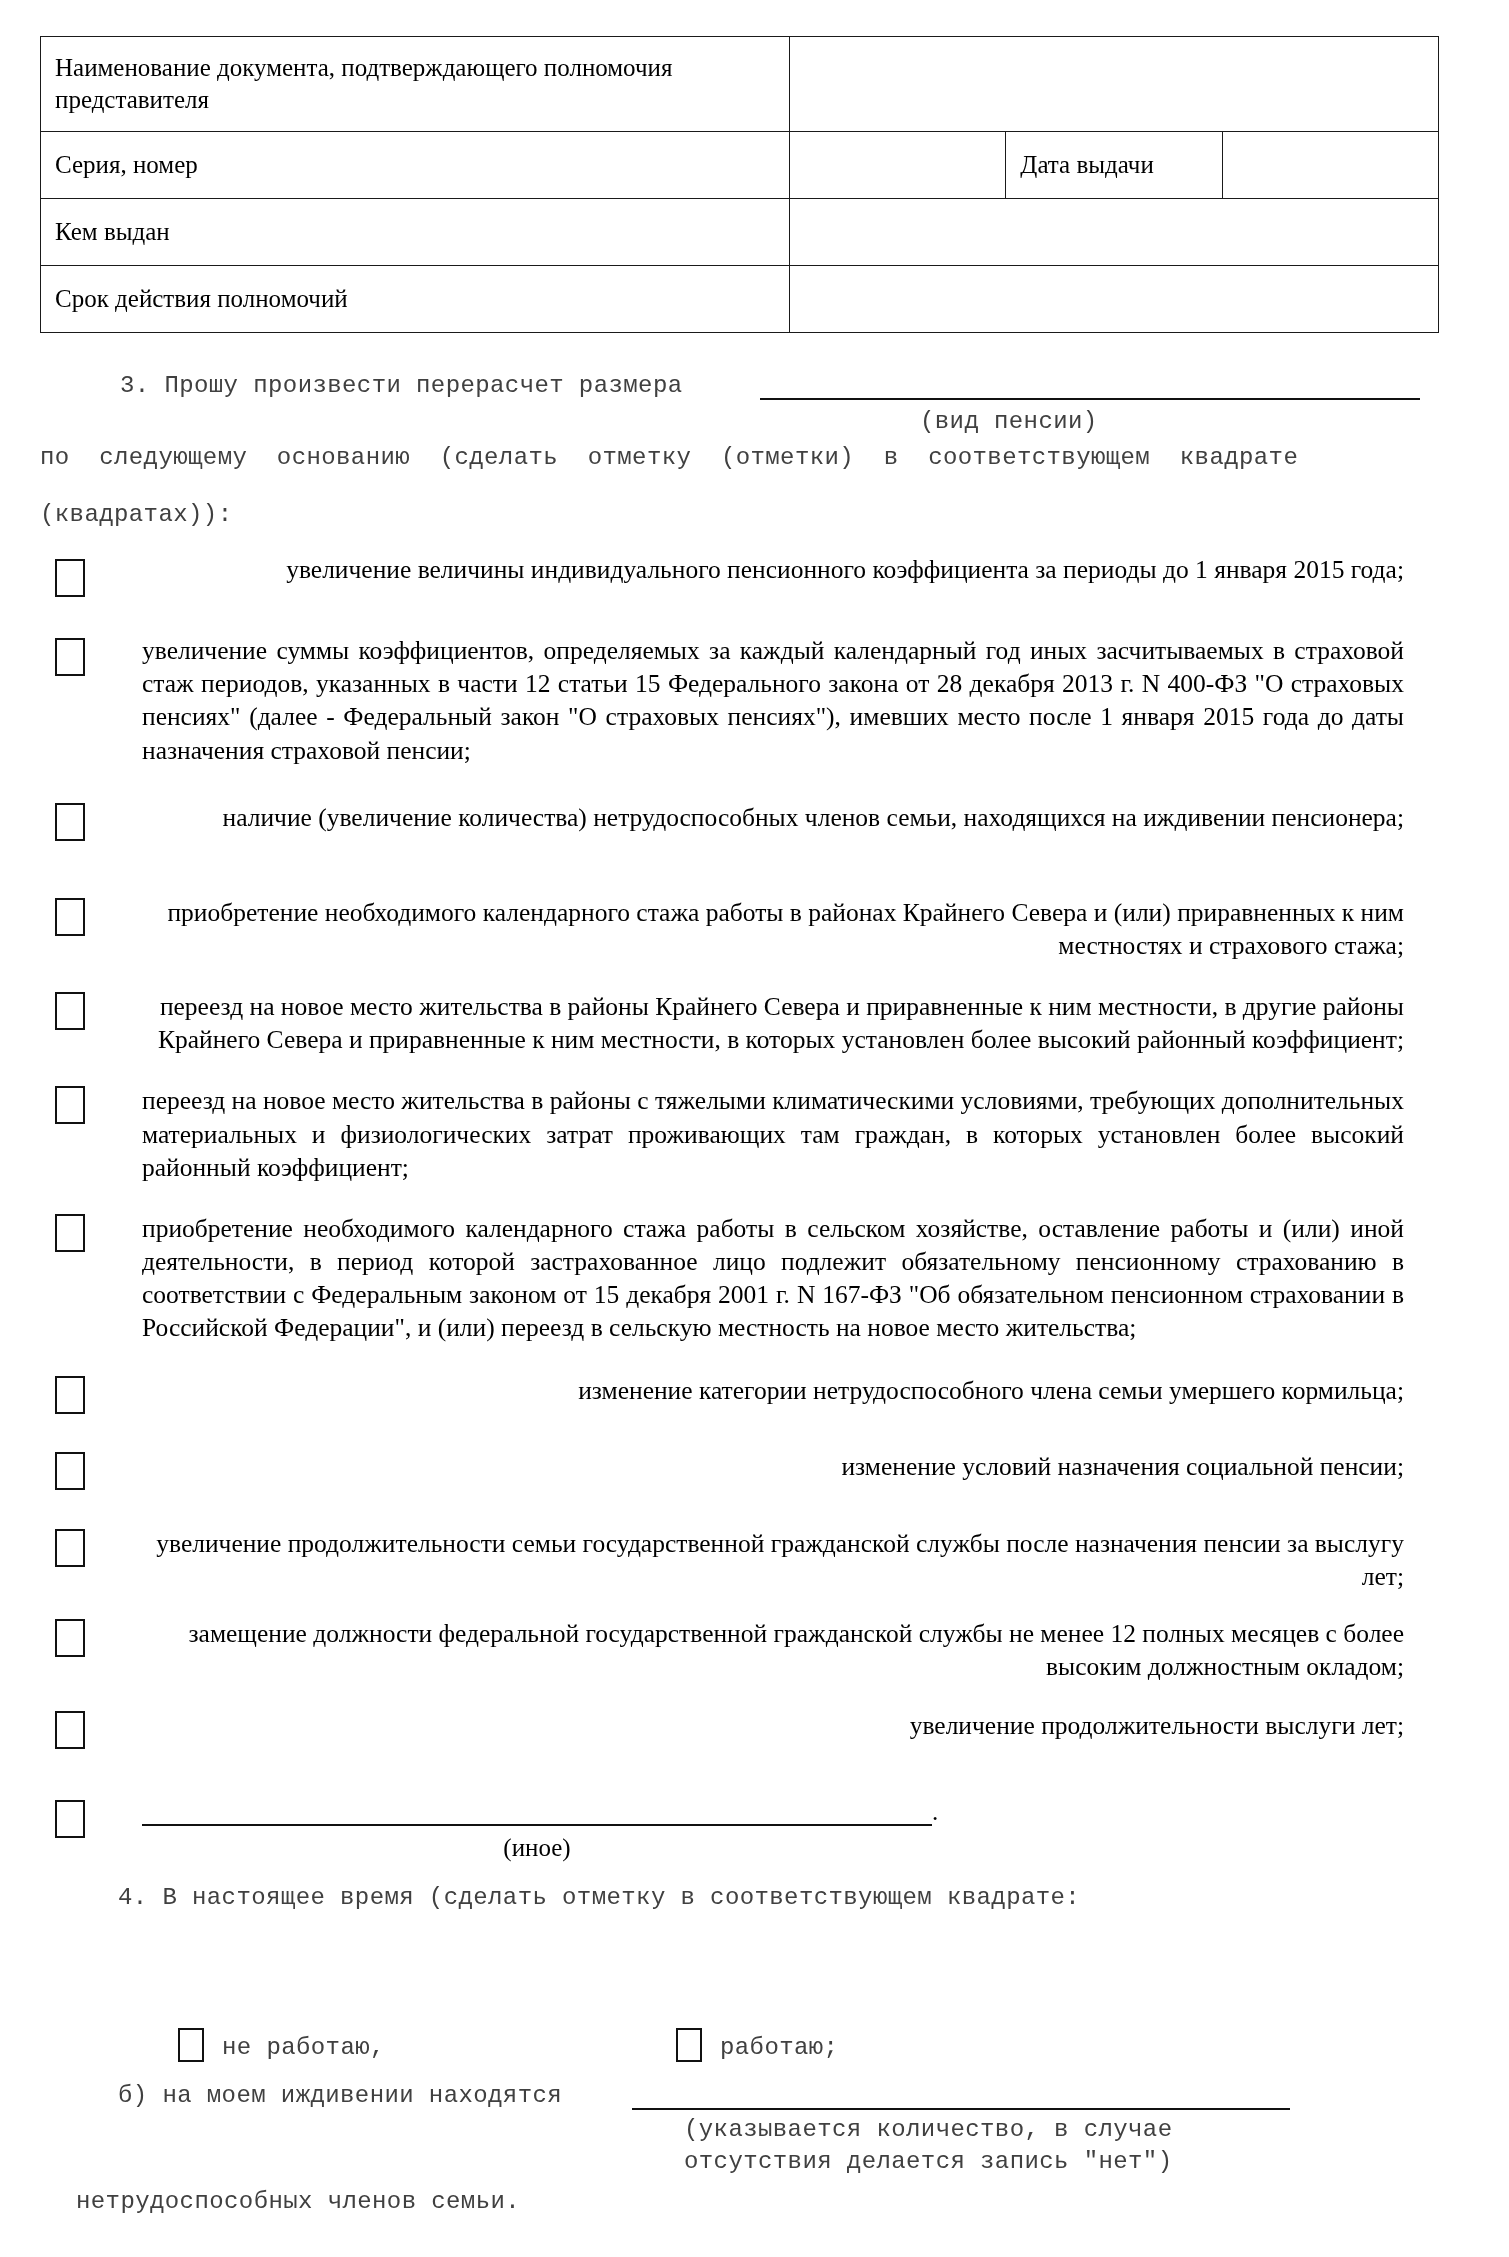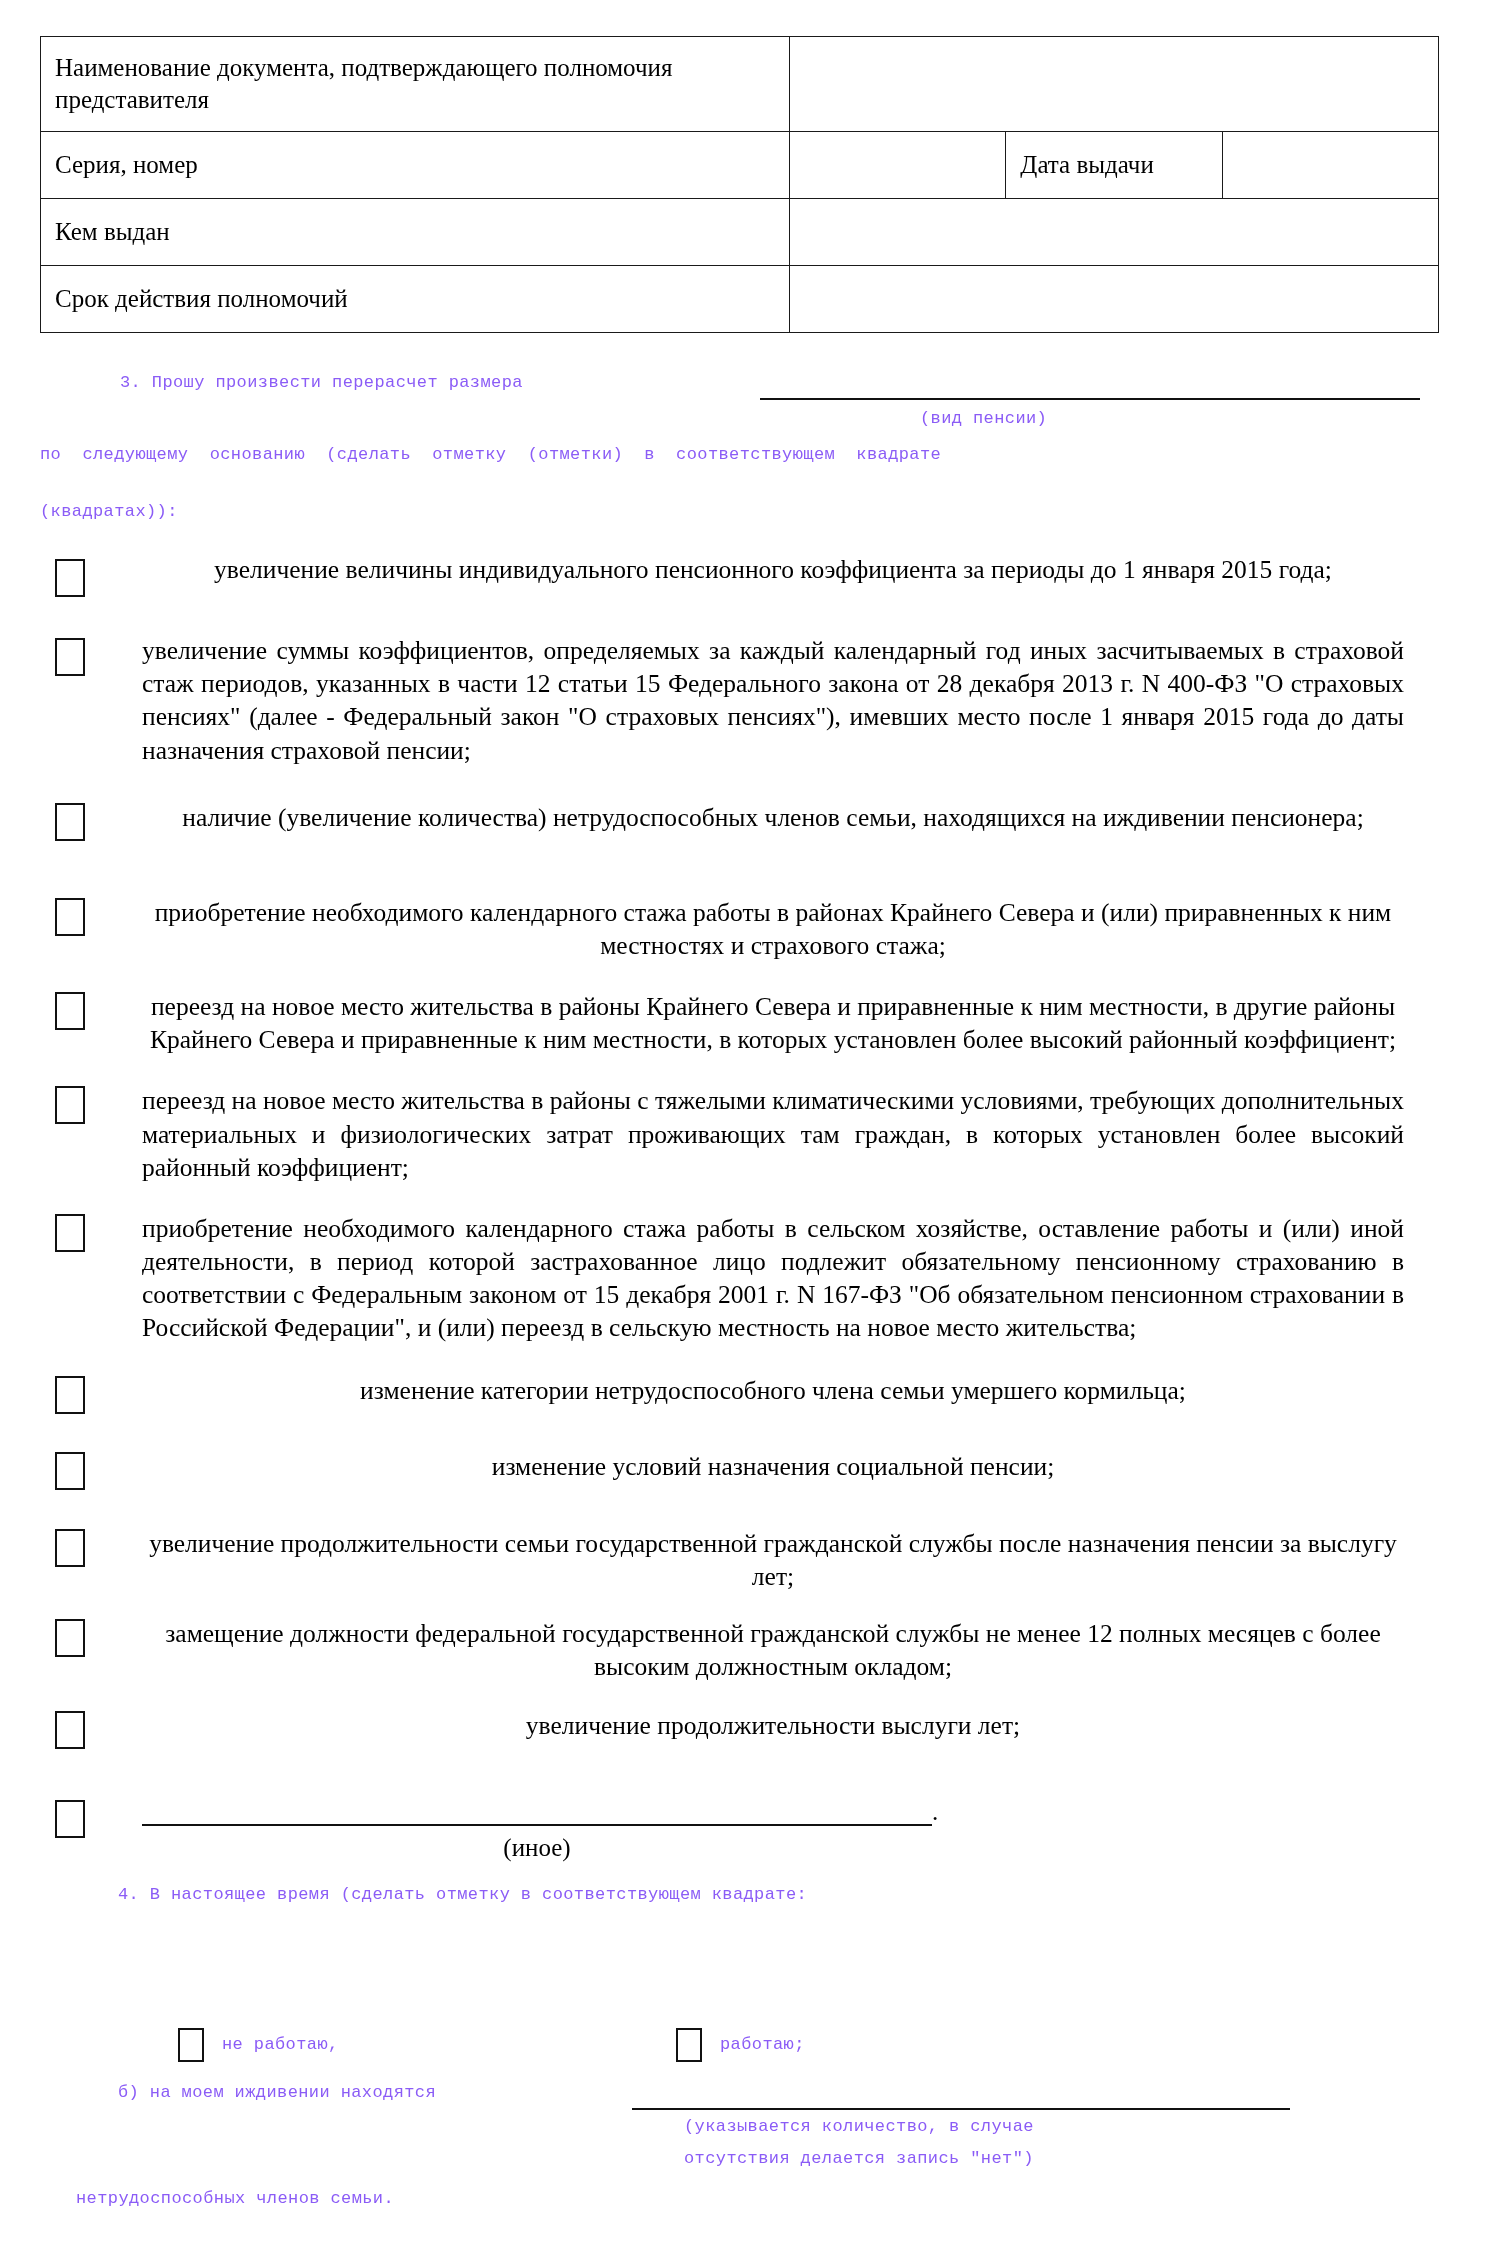--- a/index.html
+++ b/index.html
@@ -49,25 +49,25 @@
   .lbl-narrow { width: 470px; }
   .mid-cell   { width: 250px; }
   .date-lbl   { width: 242px; }
   .date-val   { width: 406px; }
   .row-tall td { height: 74px; }
 
   
   .mono {
     position: absolute;
     font-family: "Liberation Mono", "DejaVu Sans Mono", monospace;
-    font-size: 17px;
+    font-size: 24px;
     letter-spacing: 0.4px;
     line-height: 1.0;
     white-space: pre;
-    color: #8b5cf6;
+    color: #404040;
   }
 
   
   .opt-list {
     position: absolute;
     left: 40px;
     top: 545px;
     width: 1368px;
   }
   .opt-row {
@@ -88,21 +88,21 @@
     display: block;
     margin-left: 102px;
     font-family: "Liberation Serif", "DejaVu Serif", serif;
     font-size: 25.5px;
     line-height: 1.30;
     text-align: justify;
     text-justify: inter-word;
     color: #000;
     padding-right: 4px;
   }
-  .opt-text.nojust { text-align: center; }
+  .opt-text.nojust { text-align: right; }
 
   
   .other-row { position: relative; }
   .other-line {
     display: inline-block;
     margin-left: 102px;
     border-bottom: 2px solid #111;
     width: 790px;
     height: 22px;
     vertical-align: bottom;

